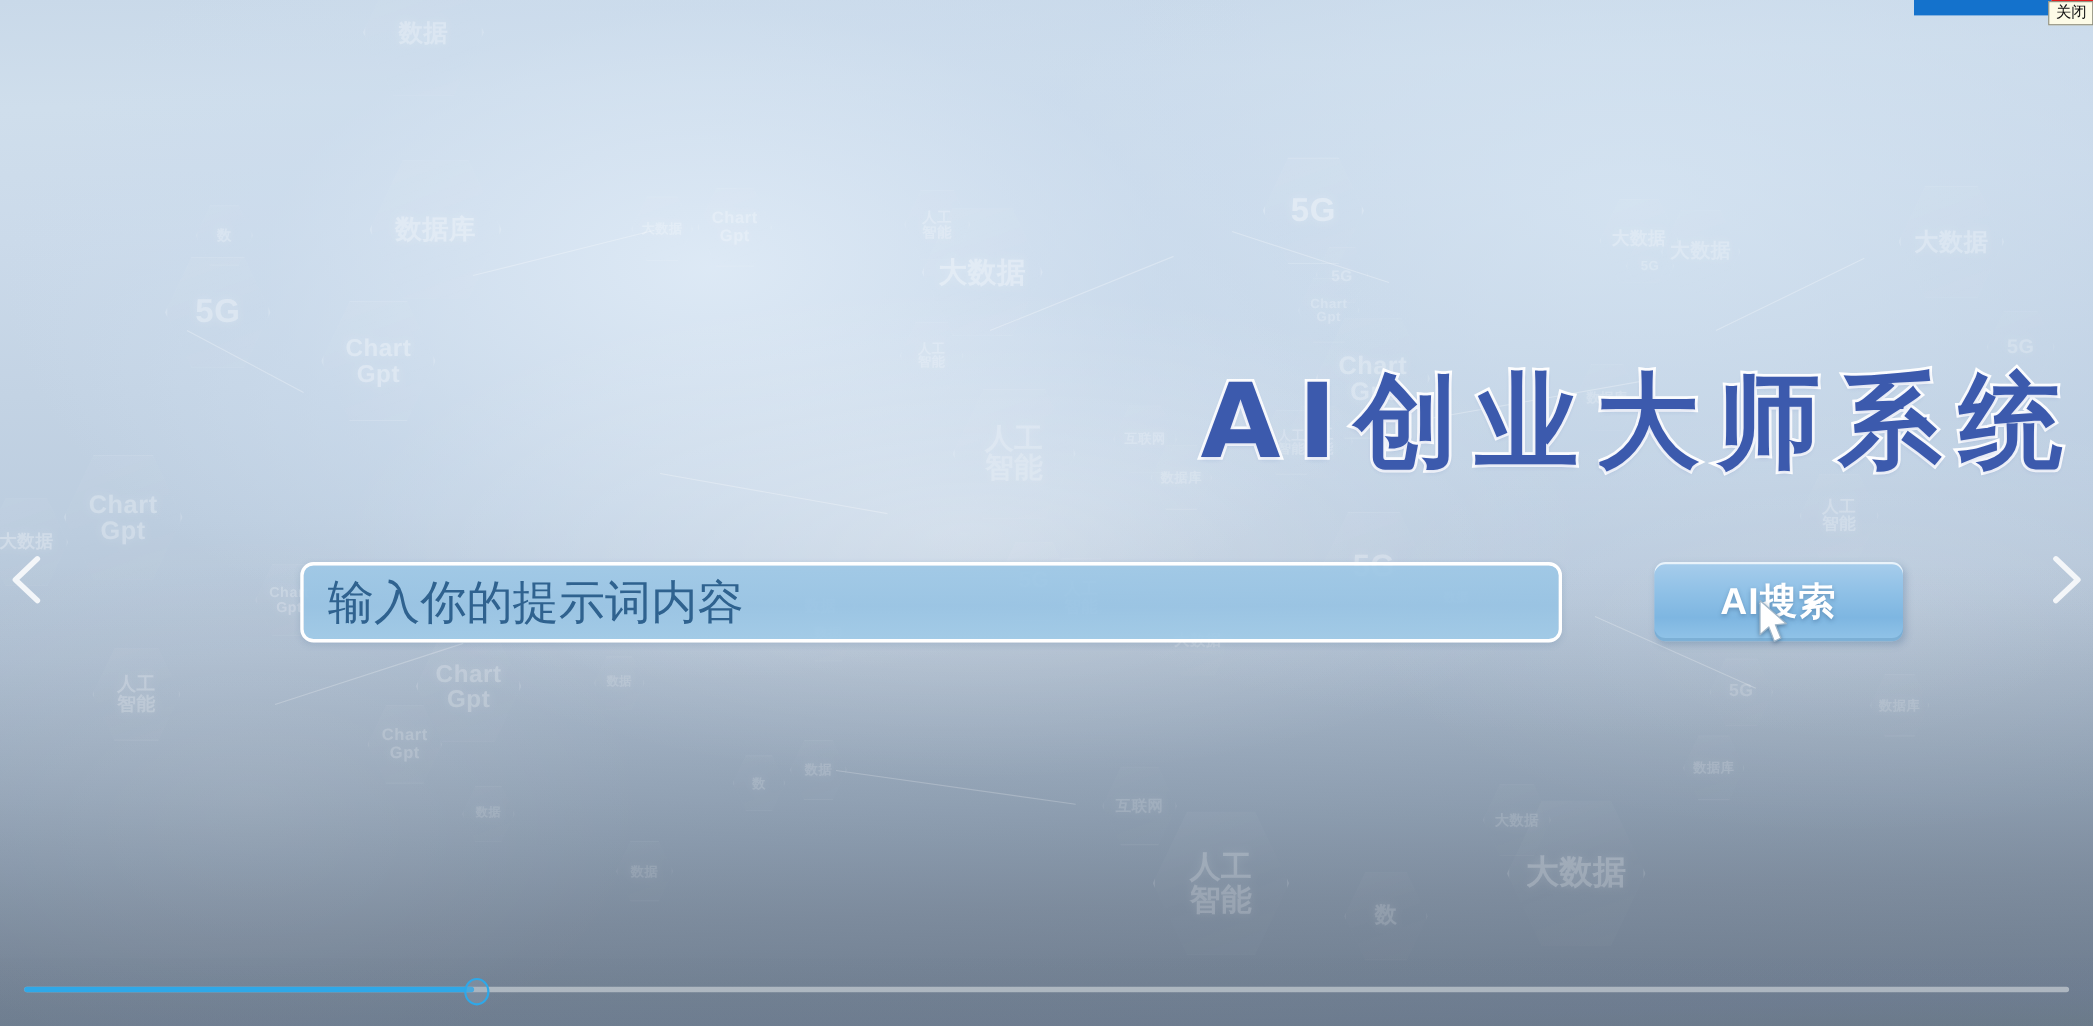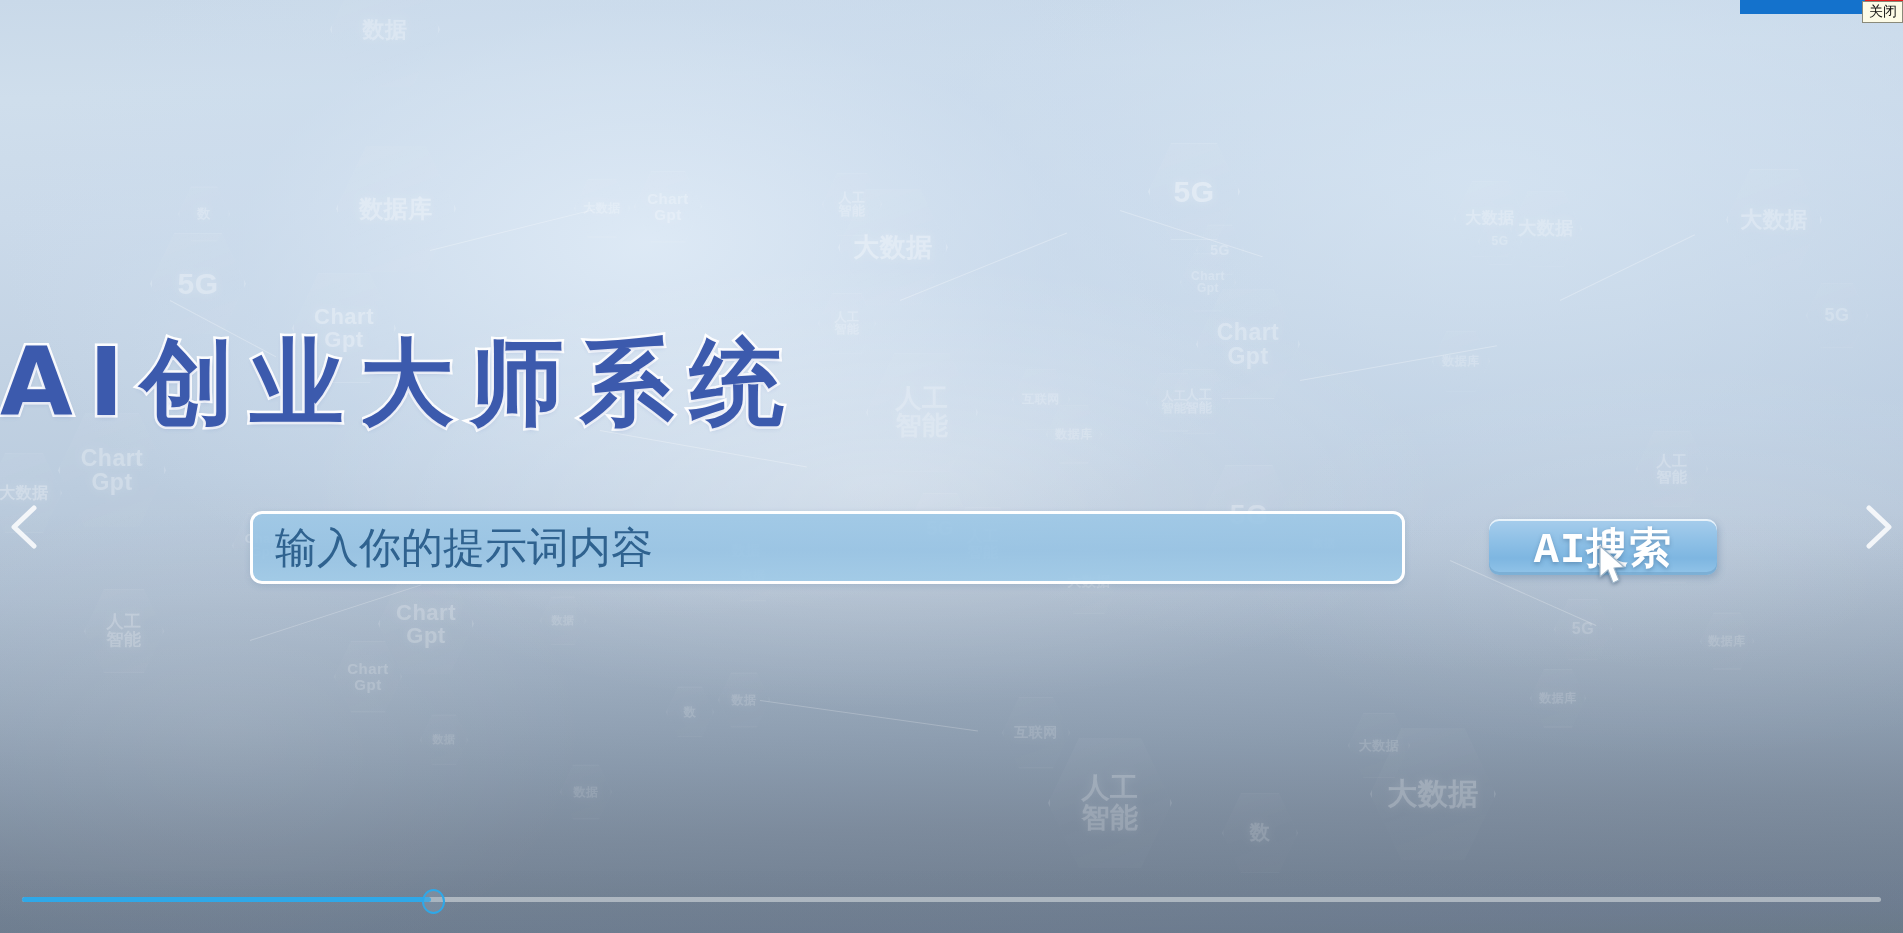--- a/index.html
+++ b/index.html
@@ -82,23 +82,23 @@
   .wire {
     position: absolute;
     background: rgba(255,255,255,0.28);
     height: 1px;
     transform-origin: left center;
   }
 
   
   #title-wrap {
     position: absolute;
-    left: 0; right: 0;
+    left: 0; right: 12px;
     top: 320px;
-    text-align: left;
+    text-align: right;
     pointer-events: none;
   }
   #main-title {
     display: inline-block;
     font-family: "DejaVu Sans", "Liberation Sans", sans-serif;
     font-size: 94px;
     font-weight: 700;
     letter-spacing: 16px;
     color: #3c5aad;
     -webkit-text-stroke: 5px #ffffff;
@@ -125,39 +125,40 @@
     box-sizing: border-box;
     border: 3px solid #ffffff;
     border-radius: 12px;
     background: linear-gradient(180deg, rgba(158,200,230,0.92) 0%, rgba(150,195,228,0.88) 55%, rgba(160,203,232,0.90) 100%);
     padding: 0 22px;
     font-family: "DejaVu Sans", "Liberation Sans", sans-serif;
     font-size: 42px;
     color: #2a5b8a;
     outline: none;
     box-shadow: 0 2px 6px rgba(70,110,150,0.18);
+    margin-left: 23px;
   }
   #search-input::placeholder {
     color: #2f628f;
     opacity: 1;
   }
   #search-button {
     position: relative;
     width: 228px;
-    height: 56px;
+    height: 72px;
     border: none;
     border-radius: 10px;
     cursor: pointer;
     background: linear-gradient(180deg, #a7cdec 0%, #8ec0e6 40%, #7eb6e1 70%, #92c4e8 100%);
     box-shadow:
       inset 0 2px 0 rgba(255,255,255,0.75),
       inset 0 -3px 0 rgba(90,140,180,0.35),
       2px 3px 7px rgba(70,105,145,0.30);
-    font-family: Liberation Mono, monospace;
-    font-size: 42px;
+    font-family: Liberation Sans, sans-serif;
+    font-size: 34px;
     font-weight: 700;
     color: #ffffff;
     letter-spacing: 1px;
     text-shadow: 0 2px 4px rgba(60,100,140,0.45);
   }
 
   
   .nav-arrow {
     position: absolute;
     top: 500px;

